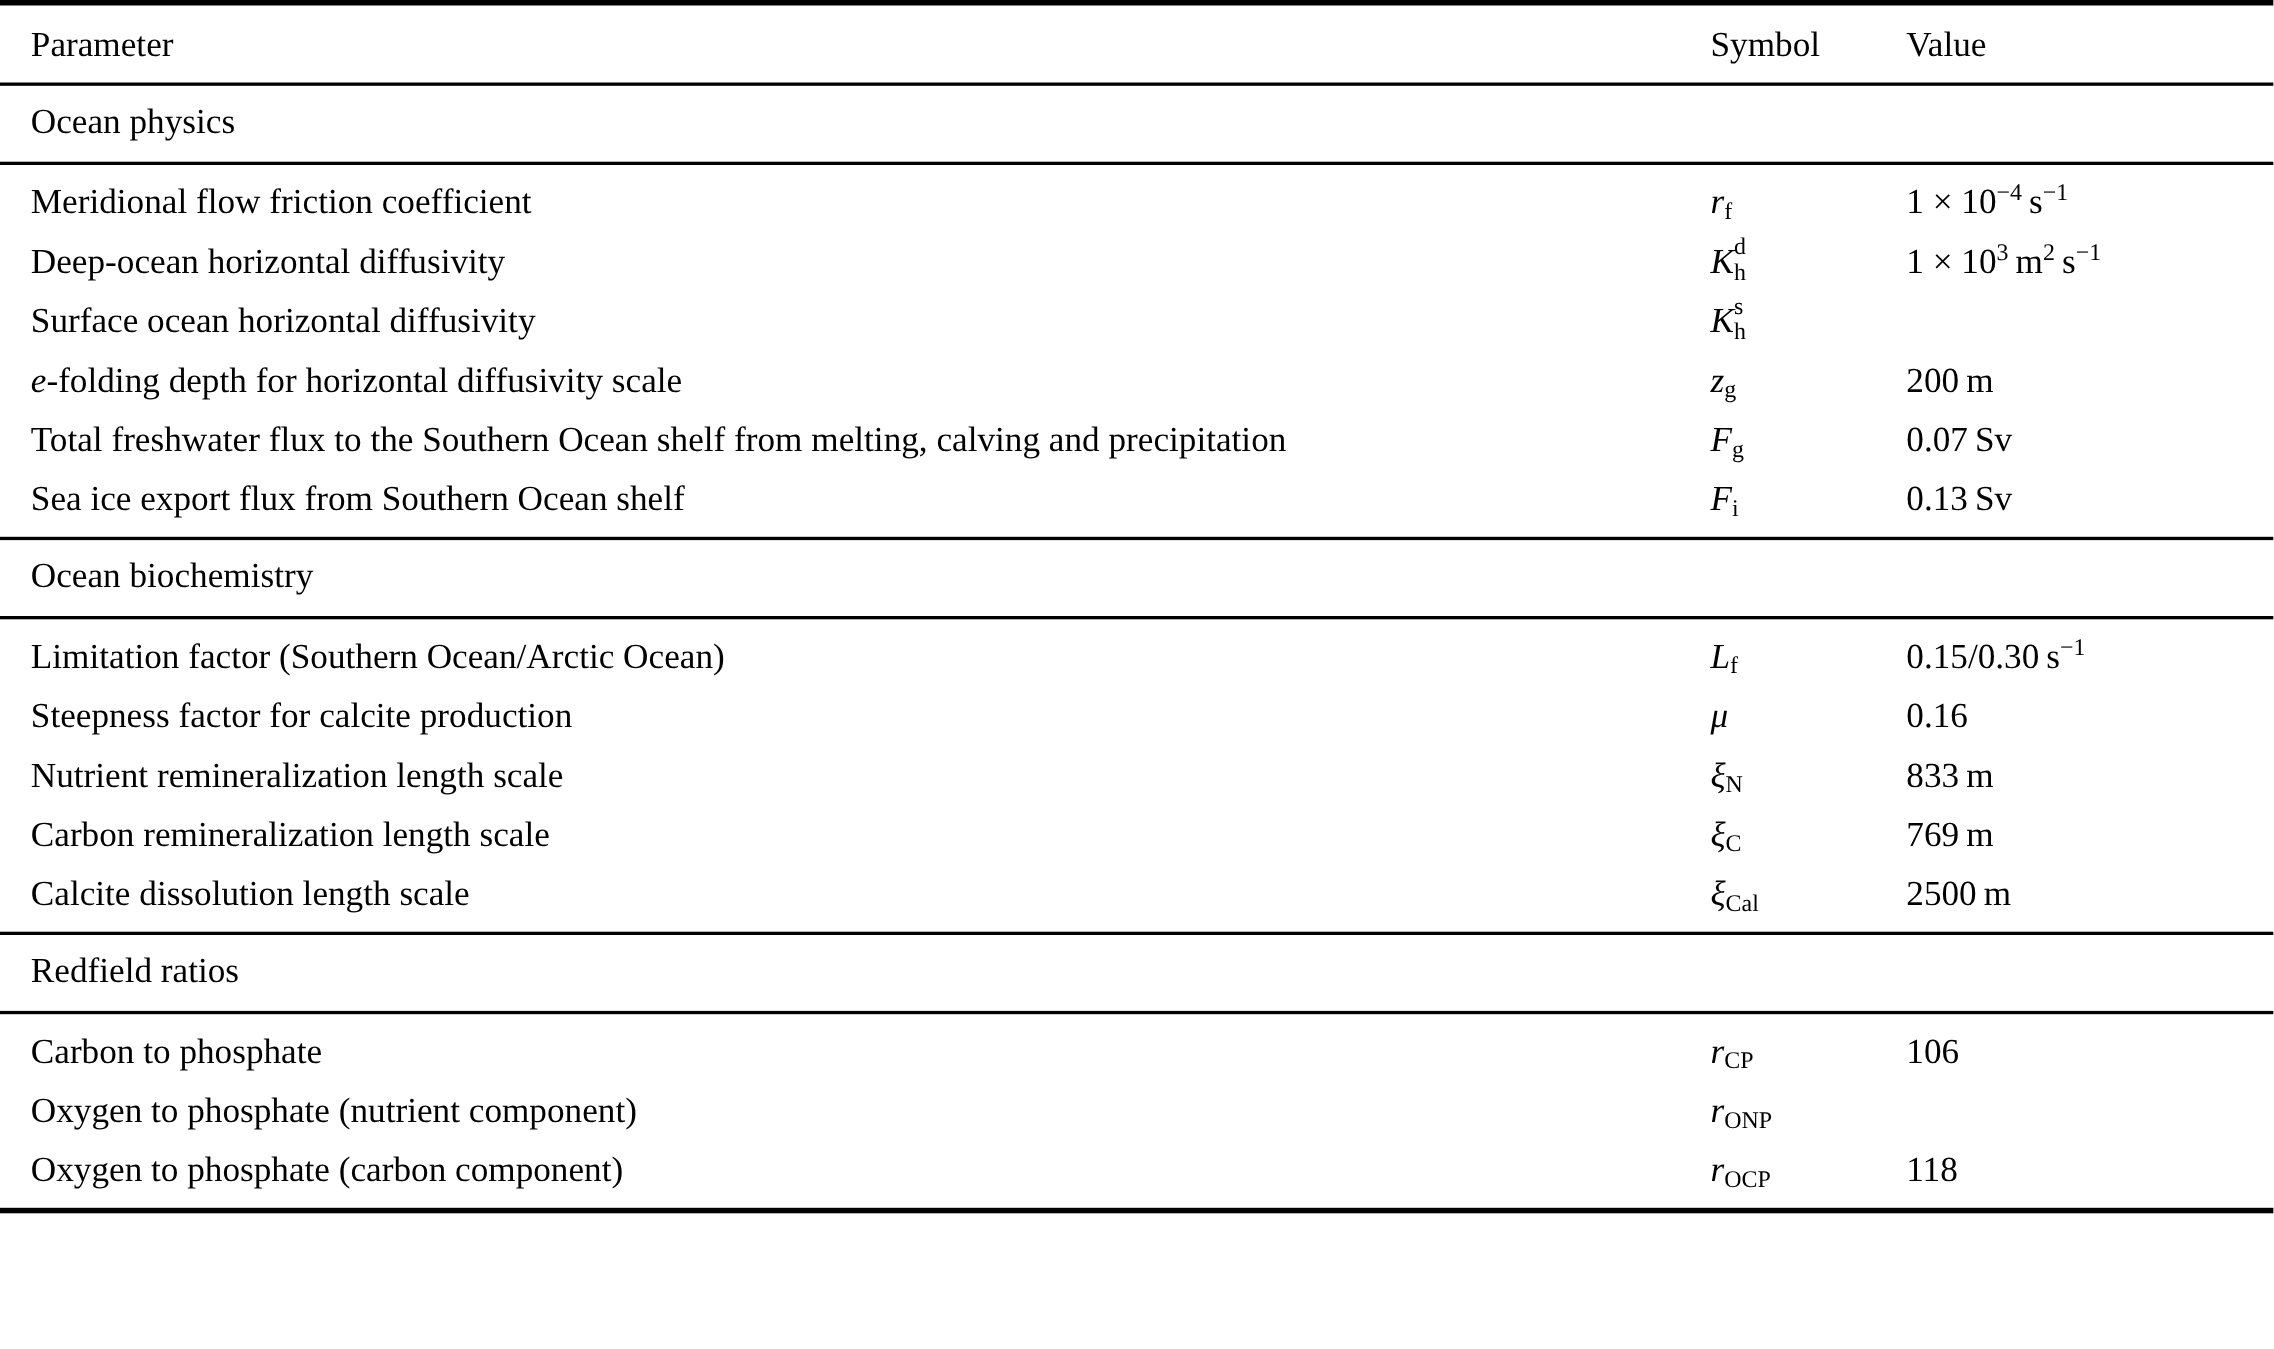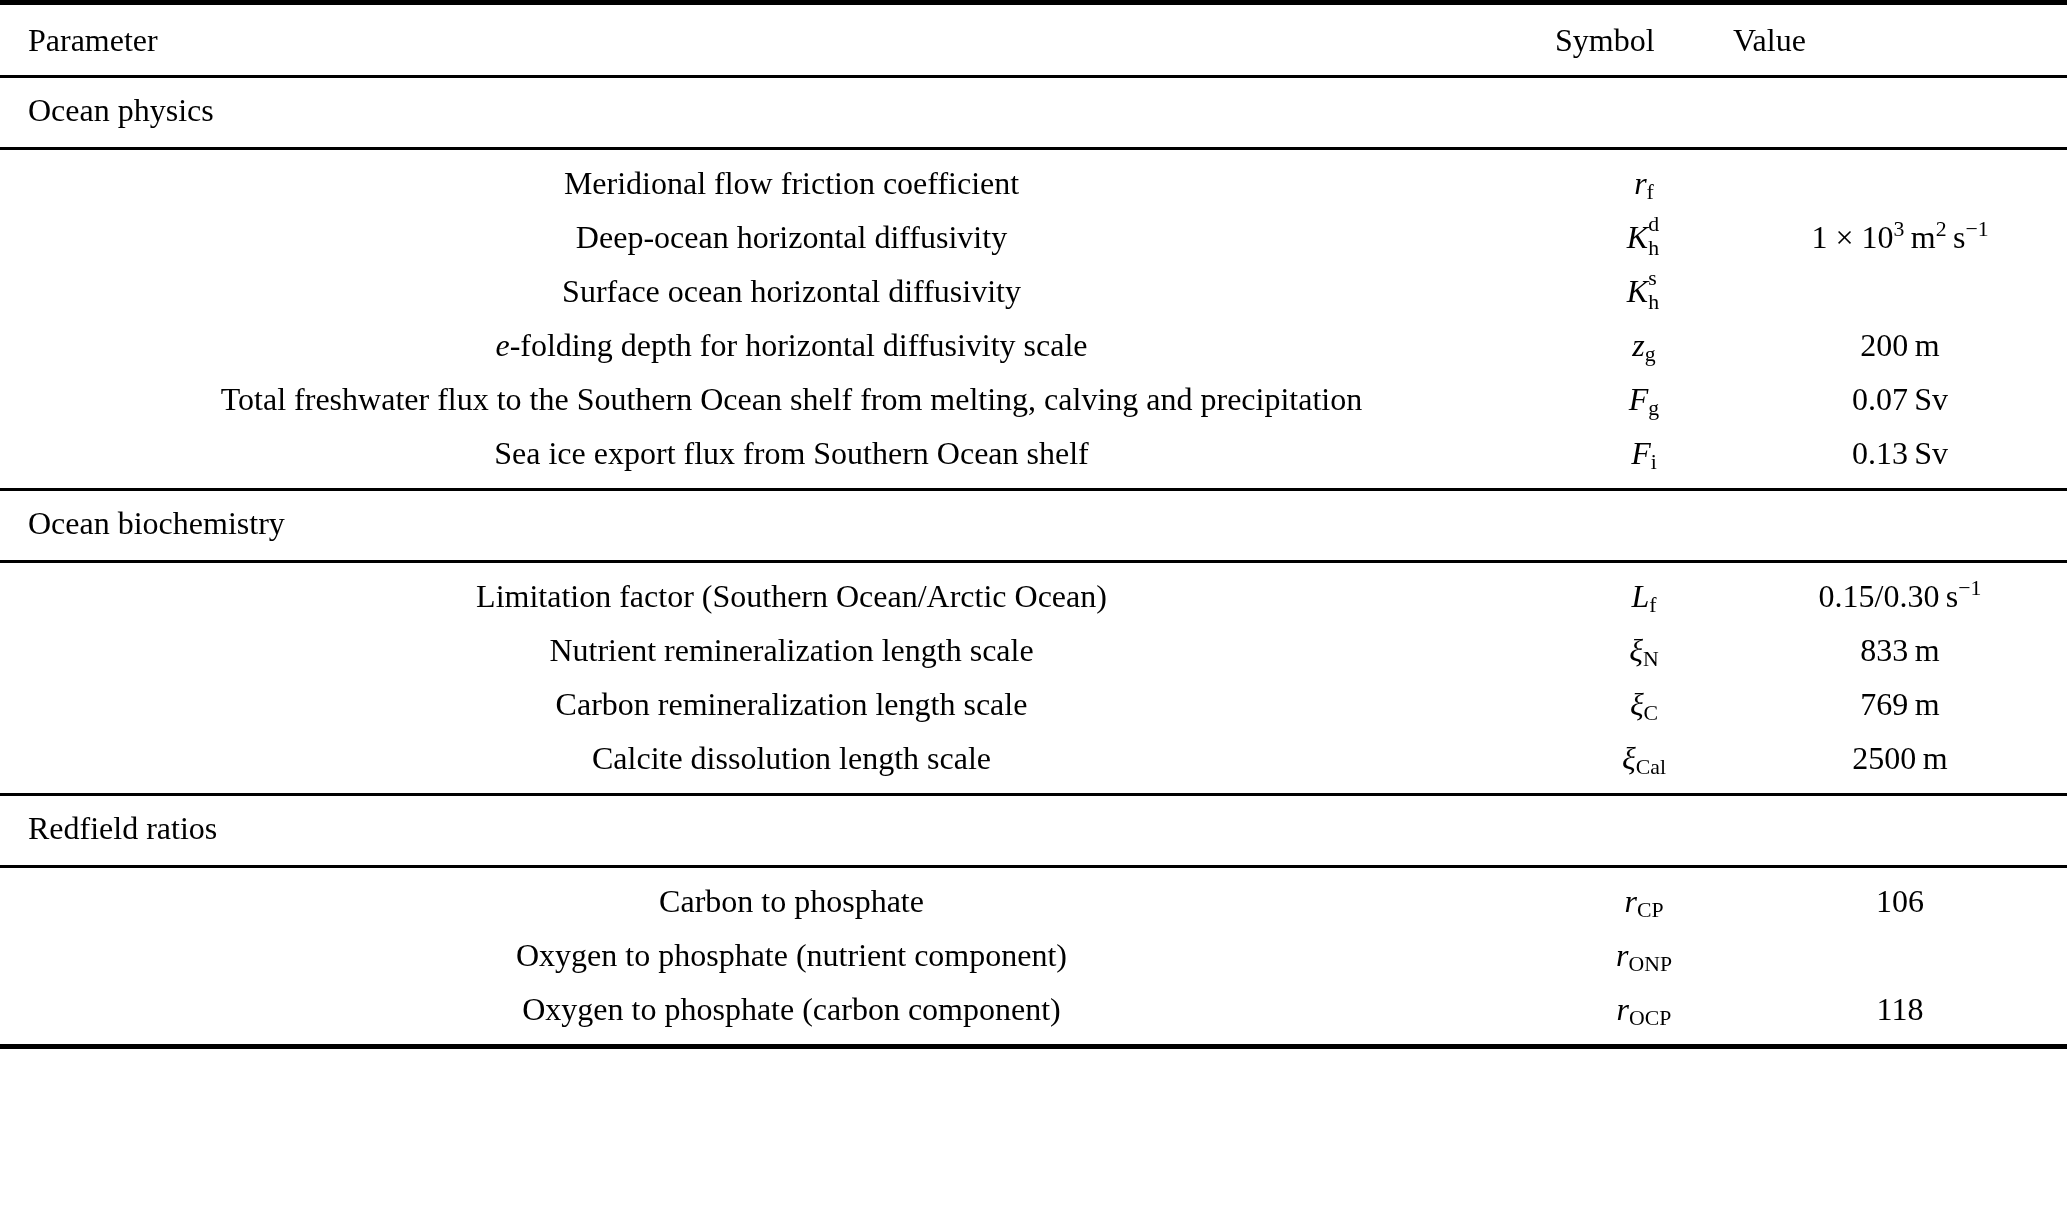--- a/index.html
+++ b/index.html
@@ -39,21 +39,20 @@
   }
   .section-title {
     padding: 6px 0 10px 28px;
     line-height: 53px;
     border-bottom: 3px solid #000;
     white-space: nowrap;
   }
   .tbody {
     padding: 6px 0 8px 0;
     border-bottom: 3px solid #000;
-    text-align: center;
   }
   .tbody.last {
     border-bottom: none;
   }
   .tbody .row {
     line-height: 54px;
     height: 54px;
   }
   .cell {
     overflow: visible;
@@ -99,20 +98,21 @@
       <div class="cell">Symbol</div>
       <div class="cell">Value</div>
     </div>
 
     <div class="section-title">Ocean physics</div>
 
     <div class="tbody">
       <div class="row">
         <div class="cell">Meridional flow friction coefficient</div>
         <div class="cell"><i>r</i><sub>f</sub></div>
+        <div class="cell">1 × 10<sup>−4</sup> s<sup>−1</sup></div>
       </div>
       <div class="row">
         <div class="cell">Deep-ocean horizontal diffusivity</div>
         <div class="cell"><i>K</i><span class="stack"><span class="ss">d</span><span class="sb">h</span></span></div>
         <div class="cell">1 × 10<sup>3</sup> m<sup>2</sup> s<sup>−1</sup></div>
       </div>
       <div class="row">
         <div class="cell">Surface ocean horizontal diffusivity</div>
         <div class="cell"><i>K</i><span class="stack"><span class="ss">s</span><span class="sb">h</span></span></div>
       </div>
@@ -133,20 +133,25 @@
       </div>
     </div>
 
     <div class="section-title">Ocean biochemistry</div>
 
     <div class="tbody">
       <div class="row">
         <div class="cell">Limitation factor (Southern Ocean/Arctic Ocean)</div>
         <div class="cell"><i>L</i><sub>f</sub></div>
         <div class="cell">0.15/0.30 s<sup>−1</sup></div>
+      </div>
+      <div class="row">
+        <div class="cell">Steepness factor for calcite production</div>
+        <div class="cell"><i>μ</i></div>
+        <div class="cell">0.16</div>
       </div>
       <div class="row">
         <div class="cell">Nutrient remineralization length scale</div>
         <div class="cell"><i>ξ</i><sub>N</sub></div>
         <div class="cell">833 m</div>
       </div>
       <div class="row">
         <div class="cell">Carbon remineralization length scale</div>
         <div class="cell"><i>ξ</i><sub>C</sub></div>
         <div class="cell">769 m</div>

